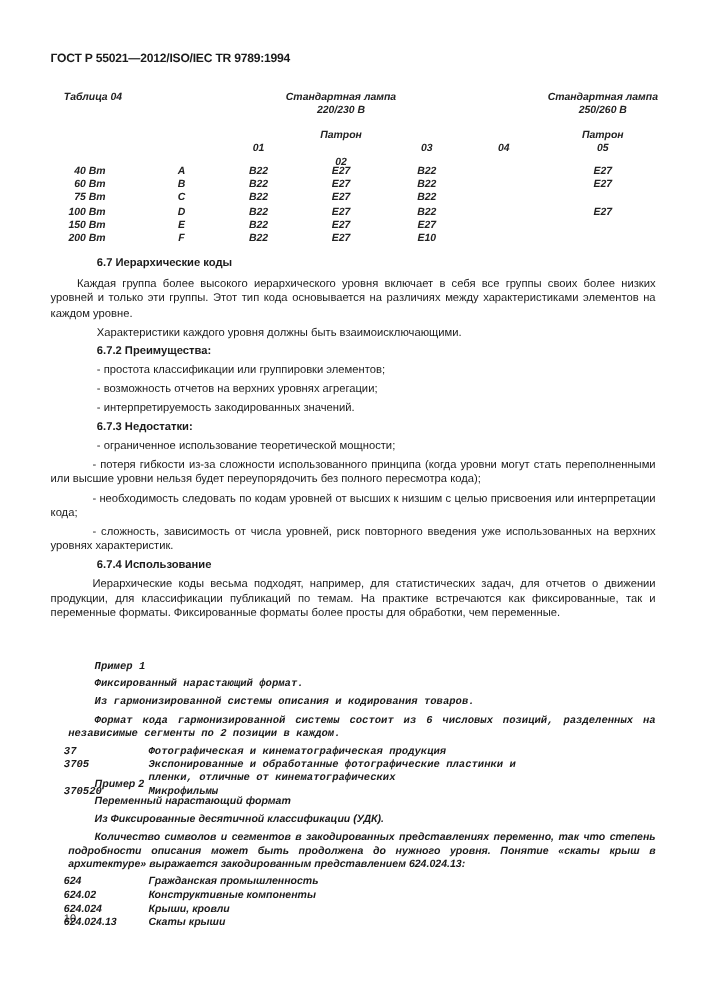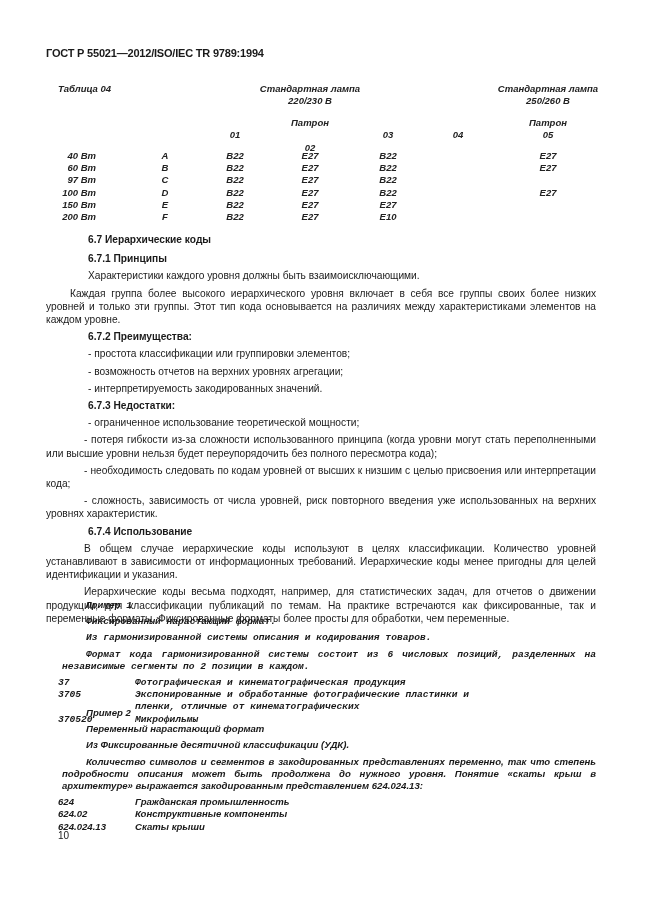--- a/index.html
+++ b/index.html
@@ -48,21 +48,21 @@
       <div class="abs ti tc" style="left: 368px; top: 150px; width: 40px;">B22</div>
       <div class="abs ti tc" style="left: 438px; top: 150px; width: 40px;"></div>
       <div class="abs ti tc" style="left: 528px; top: 150px; width: 40px;">E27</div>
       <div class="abs ti tr" style="left: 56px; top: 162.2px; width: 40px;">60 Вт</div>
       <div class="abs ti tc" style="left: 150px; top: 162.2px; width: 30px;">B</div>
       <div class="abs ti tc" style="left: 215px; top: 162.2px; width: 40px;">B22</div>
       <div class="abs ti tc" style="left: 290px; top: 162.2px; width: 40px;">E27</div>
       <div class="abs ti tc" style="left: 368px; top: 162.2px; width: 40px;">B22</div>
       <div class="abs ti tc" style="left: 438px; top: 162.2px; width: 40px;"></div>
       <div class="abs ti tc" style="left: 528px; top: 162.2px; width: 40px;">E27</div>
-      <div class="abs ti tr" style="left: 56px; top: 174.4px; width: 40px;">97 Вт</div>
+      <div class="abs ti tr" style="left: 56px; top: 174.4px; width: 40px;">75 Вт</div>
       <div class="abs ti tc" style="left: 150px; top: 174.4px; width: 30px;">C</div>
       <div class="abs ti tc" style="left: 215px; top: 174.4px; width: 40px;">B22</div>
       <div class="abs ti tc" style="left: 290px; top: 174.4px; width: 40px;">E27</div>
       <div class="abs ti tc" style="left: 368px; top: 174.4px; width: 40px;">B22</div>
       <div class="abs ti tc" style="left: 438px; top: 174.4px; width: 40px;"></div>
       <div class="abs ti tc" style="left: 528px; top: 174.4px; width: 40px;"></div>
       <div class="abs ti tr" style="left: 56px; top: 186.6px; width: 40px;">100 Вт</div>
       <div class="abs ti tc" style="left: 150px; top: 186.6px; width: 30px;">D</div>
       <div class="abs ti tc" style="left: 215px; top: 186.6px; width: 40px;">B22</div>
       <div class="abs ti tc" style="left: 290px; top: 186.6px; width: 40px;">E27</div>
@@ -80,34 +80,32 @@
       <div class="abs ti tc" style="left: 150px; top: 211px; width: 30px;">F</div>
       <div class="abs ti tc" style="left: 215px; top: 211px; width: 40px;">B22</div>
       <div class="abs ti tc" style="left: 290px; top: 211px; width: 40px;">E27</div>
       <div class="abs ti tc" style="left: 368px; top: 211px; width: 40px;">E10</div>
       <div class="abs ti tc" style="left: 438px; top: 211px; width: 40px;"></div>
       <div class="abs ti tc" style="left: 528px; top: 211px; width: 40px;"></div>
     </div>
 
   <div class="body" style="top:229px;">
     <p class="p h" style="margin-bottom:6px;">6.7 Иерархические коды</p>
-    <p class="p h">6.7.1 Принципы</p>
+    <p class="p ind" style="margin-left:-14px;">Каждая группа более высокого иерархического уровня включает в себя все группы своих более низких уровней и только эти группы. Этот тип кода основывается на различиях между характеристиками элементов на каждом уровне.</p>
     <p class="p li">Характеристики каждого уровня должны быть взаимоисключающими.</p>
-    <p class="p ind" style="margin-left:-14px;">Каждая группа более высокого иерархического уровня включает в себя все группы своих более низких уровней и только эти группы. Этот тип кода основывается на различиях между характеристиками элементов на каждом уровне.</p>
     <p class="p h">6.7.2 Преимущества:</p>
     <p class="p li">- простота классификации или группировки элементов;</p>
     <p class="p li">- возможность отчетов на верхних уровнях агрегации;</p>
     <p class="p li">- интерпретируемость закодированных значений.</p>
     <p class="p h">6.7.3 Недостатки:</p>
     <p class="p li">- ограниченное использование теоретической мощности;</p>
     <p class="p ind" style="margin-left:-14px;text-indent:38px;">- потеря гибкости из-за сложности использованного принципа (когда уровни могут стать переполненными или высшие уровни нельзя будет переупорядочить без полного пересмотра кода);</p>
     <p class="p ind" style="margin-left:-14px;text-indent:38px;">- необходимость следовать по кодам уровней от высших к низшим с целью присвоения или интерпретации кода;</p>
     <p class="p ind" style="margin-left:-14px;text-indent:38px;">- сложность, зависимость от числа уровней, риск повторного введения уже использованных на верхних уровнях характеристик.</p>
     <p class="p h">6.7.4 Использование</p>
-    <p class="p ind" style="margin-left:-14px;text-indent:38px;">В общем случае иерархические коды используют в целях классификации. Количество уровней устанавливают в зависимости от информационных требований. Иерархические коды менее пригодны для целей идентификации и указания.</p>
     <p class="p ind" style="margin-left:-14px;text-indent:38px;">Иерархические коды весьма подходят, например, для статистических задач, для отчетов о движении продукции, для классификации публикаций по темам. На практике встречаются как фиксированные, так и переменные форматы. Фиксированные форматы более просты для обработки, чем переменные.</p>
   </div>
 
   <div class="body ex" style="top:596px;left:58px;width:542px;font-family:Liberation Mono, monospace;">
     <p class="p li">Пример 1</p>
     <p class="p li">Фиксированный нарастающий формат.</p>
     <p class="p li">Из гармонизированной системы описания и кодирования товаров.</p>
     <p class="p ind">Формат кода гармонизированной системы состоит из 6 числовых позиций, разделенных на независимые сегменты по 2 позиции в каждом.</p>
     <div id="ex1codes">
         <div class="codeRow">
@@ -133,20 +131,24 @@
     <div id="ex2codes">
         <div class="codeRow">
           <span class="code">624</span>
           <span>Гражданская промышленность</span>
         </div>
         <div class="codeRow">
           <span class="code">624.02</span>
           <span>Конструктивные компоненты</span>
         </div>
         <div class="codeRow">
+          <span class="code">624.024</span>
+          <span>Крыши, кровли</span>
+        </div>
+        <div class="codeRow">
           <span class="code">624.024.13</span>
           <span>Скаты крыши</span>
         </div>
       </div>
   </div>
 
   <div class="pg">10</div>
 </div>
 
 </body></html>

